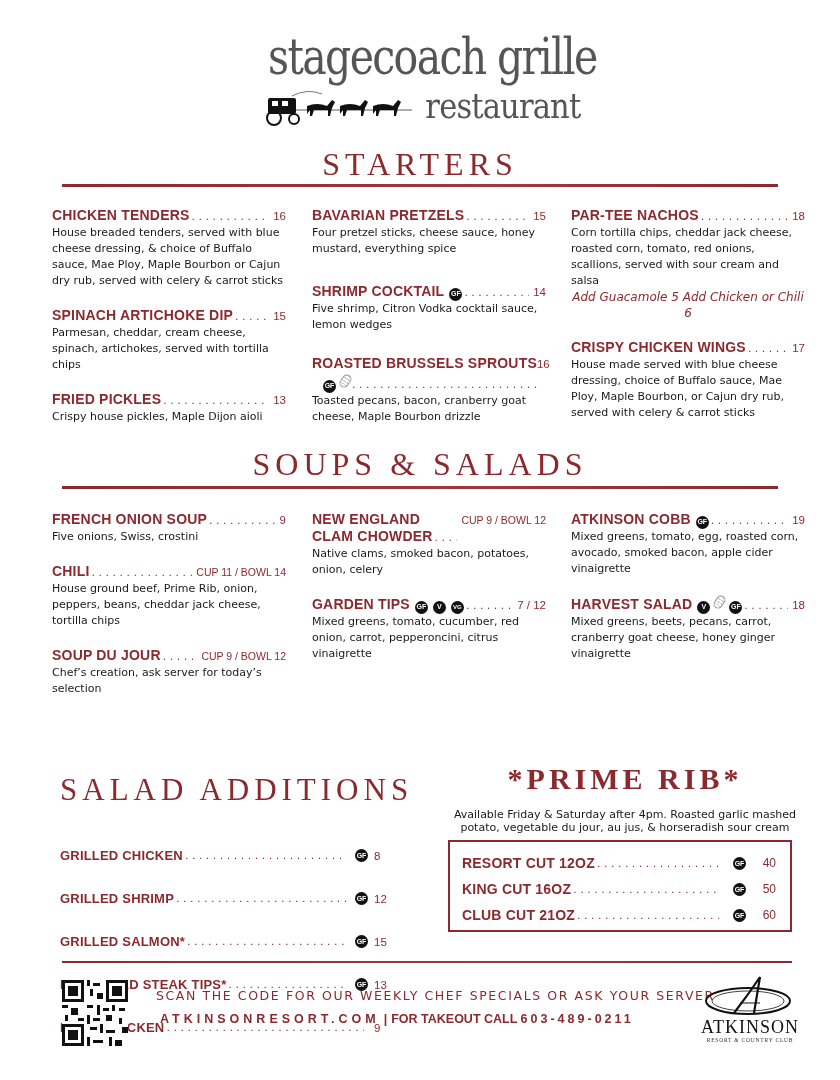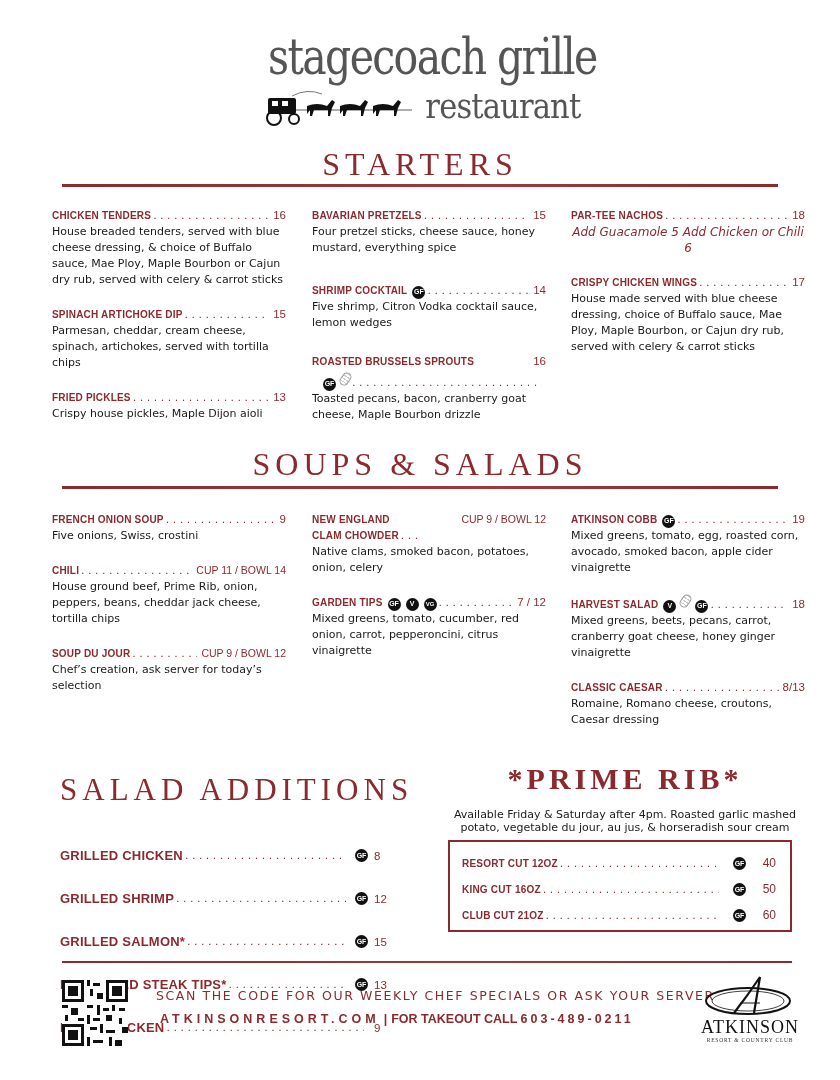--- a/index.html
+++ b/index.html
@@ -10,21 +10,21 @@
   .logo-main { position: absolute; left: 6px; top: 0px; font-family: "DejaVu Serif", serif; font-size: 50px; color: #555; letter-spacing: -2px; transform: scaleX(0.82); transform-origin: left top; white-space: nowrap; line-height: 58px; }
   .logo-sub { position: absolute; right: 2px; top: 58px; font-family: "DejaVu Serif", serif; font-size: 36px; color: #555; transform: scaleX(0.85); transform-origin: right top; letter-spacing: -1px; line-height: 40px; white-space: nowrap; }
   .logo-coach { position: absolute; left: 0; top: 60px; width: 150px; height: 40px; }
 
   .section-title { position: absolute; left: 0; width: 840px; text-align: center; font-family: "Liberation Serif", serif; font-size: 32px; color: #8b2a2e; letter-spacing: 5px; }
   .rule { position: absolute; height: 3px; background: linear-gradient(to right, #8b2a2e, #9e3a3e 60%, #8b2a2e); }
 
   .col { position: absolute; width: 234px; }
   .item { margin-bottom: 18px; }
   .item-head { display: flex; align-items: baseline; font-size: 12.5px; line-height: 16px; white-space: nowrap; }
-  .item-name { font-family: "Liberation Sans", sans-serif; font-weight: bold; color: #8b2a2e; font-size: 10px; letter-spacing: 0.2px; }
+  .item-name { font-family: "Liberation Sans", sans-serif; font-weight: bold; color: #8b2a2e; font-size: 14px; letter-spacing: 0.2px; }
   .dots { flex: 1; overflow: hidden; color: #8b2a2e; font-size: 11px; letter-spacing: 2px; margin: 0 4px 0 2px; }
   .dots::before { content: ". . . . . . . . . . . . . . . . . . . . . . . . . . . . . . . . . . . . . . . . . . . . . . . . . . . ."; letter-spacing: 0; }
   .price { color: #8b2a2e; font-size: 11.5px; font-family: "Liberation Sans", sans-serif; }
   .desc { font-size: 11px; line-height: 16px; color: #1a1a1a; font-family: "DejaVu Sans", sans-serif; }
   .note { font-size: 12px; line-height: 16px; color: #8b2a2e; font-style: italic; text-align: center; }
   .badge { display: inline-flex; align-items: center; justify-content: center; width: 13px; height: 13px; border-radius: 50%; background: #111; color: #fff; font-size: 7px; font-weight: bold; margin-left: 5px; vertical-align: middle; font-family: "Liberation Sans", sans-serif; flex: none; }
   .nut { display: inline-block; width: 9px; height: 14px; border: 1px solid #999; border-radius: 5px; transform: rotate(35deg); margin-left: 5px; background: repeating-linear-gradient(0deg, #fff 0 2px, #ccc 2px 3px); flex: none; }
 
   .add-list { position: absolute; left: 60px; top: 826px; width: 330px; }
   .add-row { display: flex; align-items: center; height: 27px; white-space: nowrap; margin-top: 16px; }
@@ -131,20 +131,21 @@
   </div>
 </div>
 
 <div class="col" style="left:571px; top:207px;">
   <div class="item">
     <div class="item-head">
         <span class="item-name">PAR-TEE NACHOS</span>
         <span class="dots"></span>
         <span class="price">18</span>
       </div>
+    <div class="desc">Corn tortilla chips, cheddar jack cheese, roasted corn, tomato, red onions, scallions, served with sour cream and salsa</div>
     <div class="note">Add Guacamole 5 Add Chicken or Chili 6</div>
   </div>
   <div class="item">
     <div class="item-head">
         <span class="item-name">CRISPY CHICKEN WINGS</span>
         <span class="dots"></span>
         <span class="price">17</span>
       </div>
     <div class="desc">House made served with blue cheese dressing, choice of Buffalo sauce, Mae Ploy, Maple Bourbon, or Cajun dry rub, served with celery &amp; carrot sticks</div>
   </div>
@@ -219,28 +220,20 @@
   <div class="item">
     <div class="item-head">
         <span class="item-name">HARVEST SALAD</span>
         <span class="badge">V</span>
         <span class="nut"></span>
         <span class="badge">GF</span>
         <span class="dots"></span>
         <span class="price">18</span>
       </div>
     <div class="desc">Mixed greens, beets, pecans, carrot, cranberry goat cheese, honey ginger vinaigrette</div>
-  </div>
-  <div class="item">
-    <div class="item-head">
-        <span class="item-name">CLASSIC CAESAR</span>
-        <span class="dots"></span>
-        <span class="price">8/13</span>
-      </div>
-    <div class="desc">Romaine, Romano cheese, croutons, Caesar dressing</div>
   </div>
 </div>
 
 <div class="section-title" style="top:772px; left:60px; width:auto; text-align:left; letter-spacing:5px; font-size:31px;">SALAD ADDITIONS</div>
 <div class="add-list">
   <div class="add-row">
       <span class="item-name">GRILLED CHICKEN</span>
       <span class="dots"></span>
       <span class="badge">GF</span>
       <span class="price" style="margin-left:6px; width:16px;">8</span>

